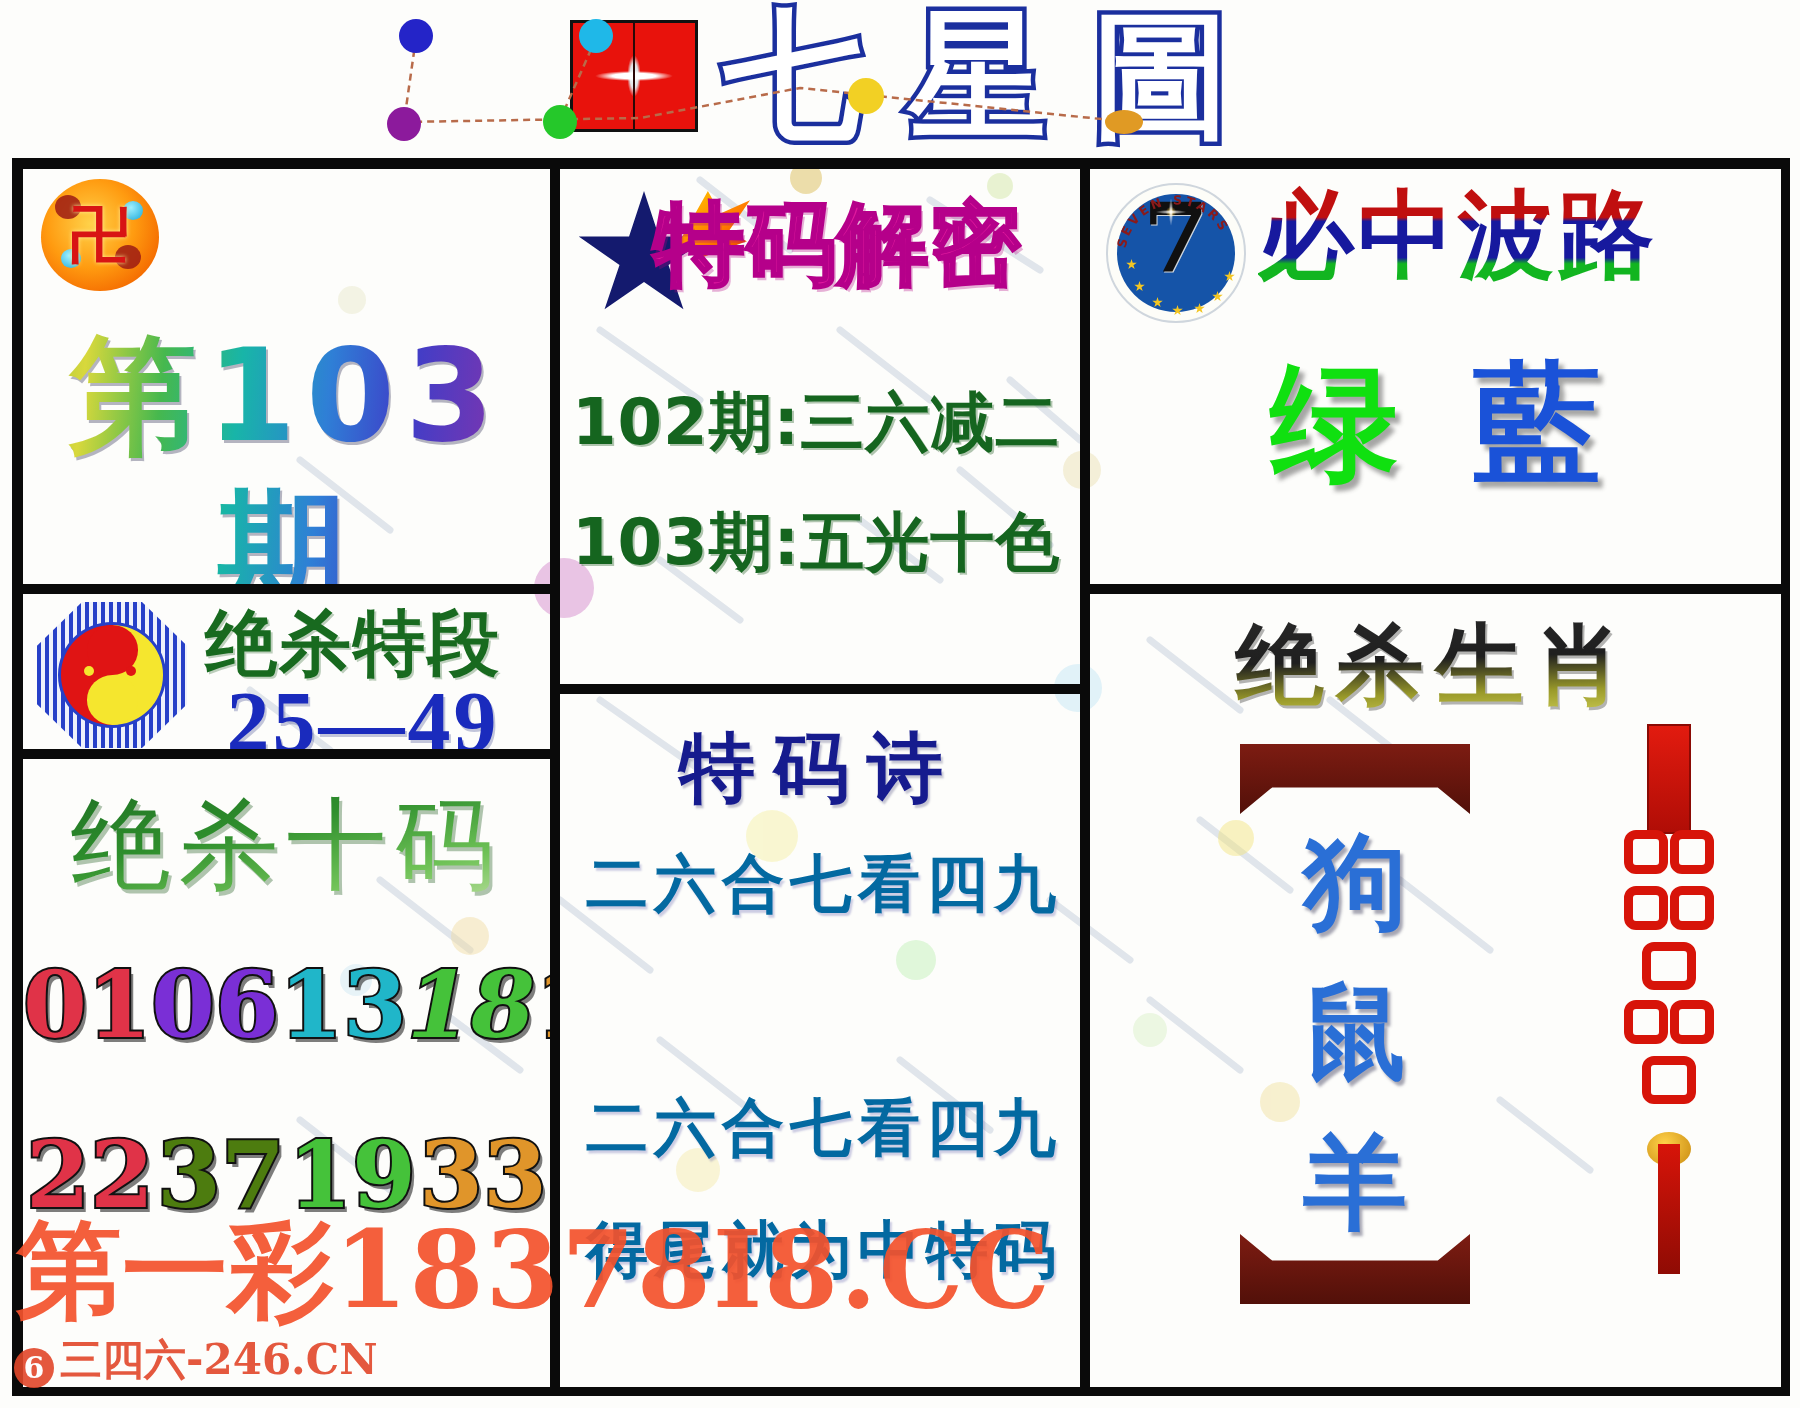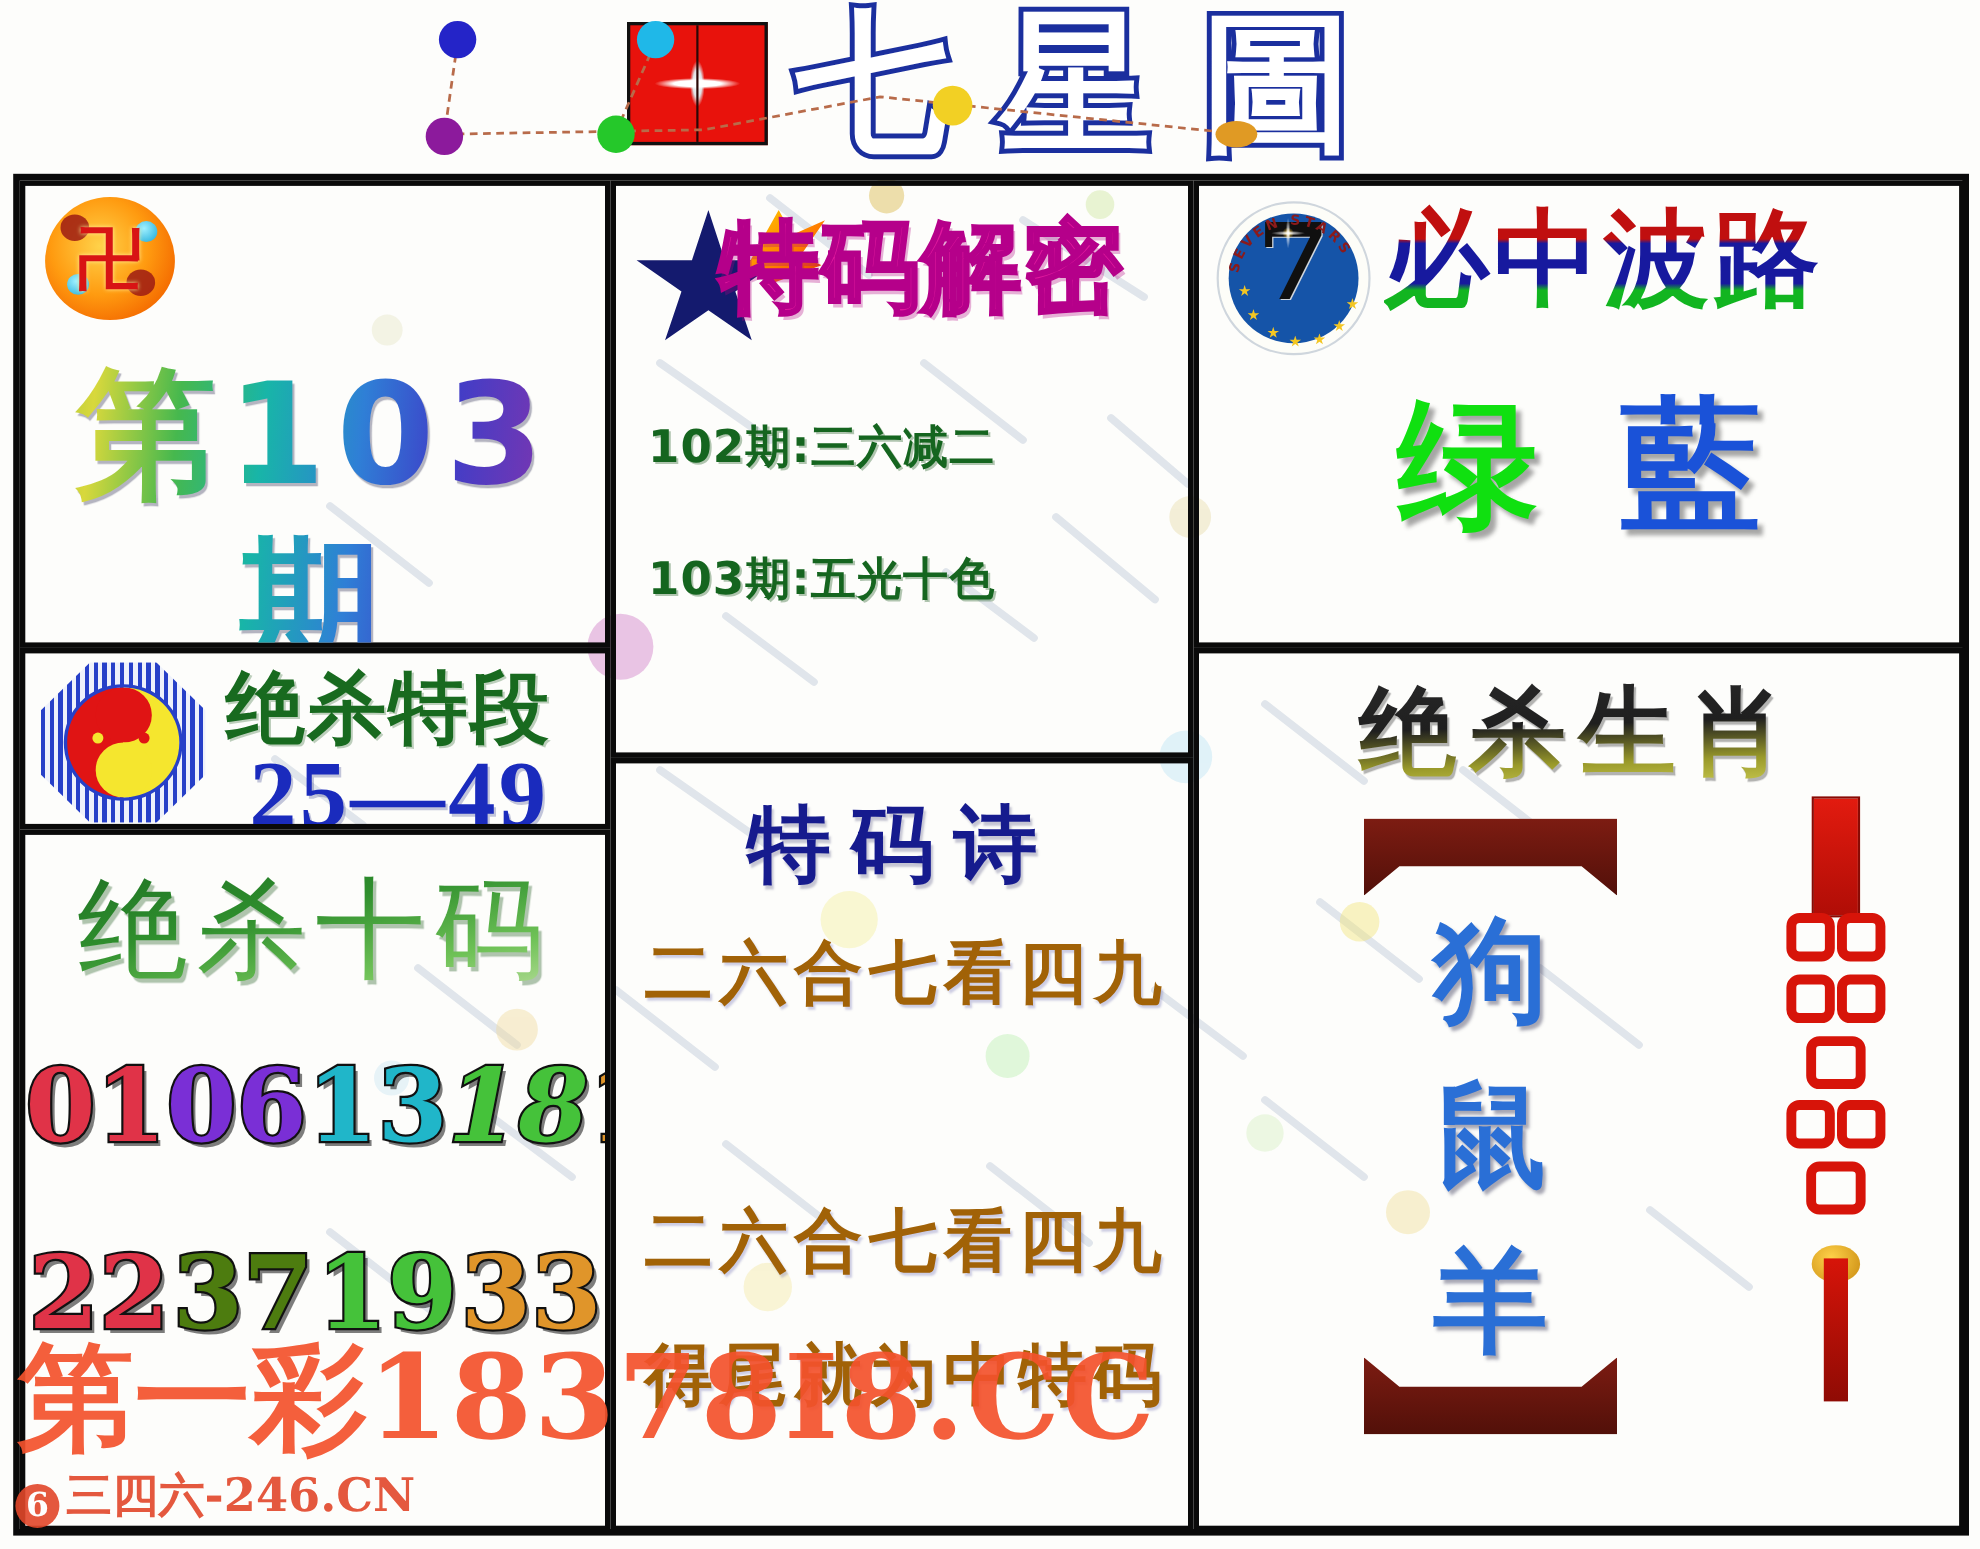--- a/index.html
+++ b/index.html
@@ -100,22 +100,22 @@
     background:linear-gradient(140deg,#ffd400,#ff7a00 60%,#e03a00);
     clip-path:polygon(6% 84%,46% 0%,62% 34%,100% 14%,72% 62%,96% 76%,40% 100%);
   }
   #decode-title {
     position:absolute; left:94px; top:20px; width:430px;
     font-size:90px; font-weight:bold; letter-spacing:2px; line-height:1.05;
     color:#e0189e; -webkit-text-stroke:3px #b5008a;
     text-shadow:3px 4px 0 rgba(180,0,130,.30);
   }
   .decode-line {
-    position:absolute; left:29px; width:500px;
-    font-size:41px; font-weight:bold; color:#15651f; letter-spacing:1px;
+    position:absolute; left:12px; width:500px;
+    font-size:64px; font-weight:bold; color:#15651f; letter-spacing:1px;
     white-space:nowrap;
     text-shadow:2px 2px 0 rgba(0,70,0,.30);
   }
   #decode-l1 { top:210px; }
   #decode-l2 { top:330px; }
 
   
   #seven-star-logo {
     position:absolute; left:16px; top:14px; width:140px; height:140px; border-radius:50%;
     background:#fdfdf8; border:2px solid #cfd6dd;
@@ -220,21 +220,21 @@
 
   
   #poem-title {
     position:absolute; left:0; top:24px; width:100%; text-align:center;
     font-size:76px; font-weight:bold; color:#161b8e; letter-spacing:18px;
     font-family:"DejaVu Serif","Liberation Serif",serif;
     text-shadow:2px 3px 2px rgba(30,30,90,.25);
   }
   .poem-line {
     position:absolute; left:10px; width:508px; text-align:center;
-    font-size:62px; font-weight:bold; color:#a16207; letter-spacing:6px;
+    font-size:62px; font-weight:bold; color:#0369a1; letter-spacing:6px;
     font-family:"DejaVu Serif","Liberation Serif",serif;
     white-space:nowrap;
     text-shadow:2px 3px 2px rgba(30,30,140,.22);
   }
   #poem-1 { top:148px; }
   #poem-2 { top:270px; }
   #poem-3 { top:392px; }
   #poem-4 { top:514px; }
 
   

